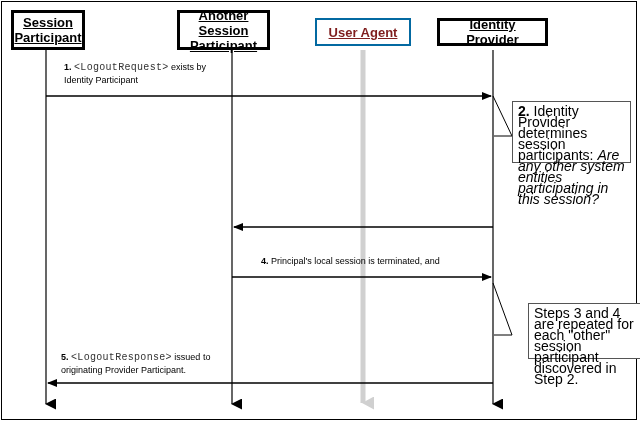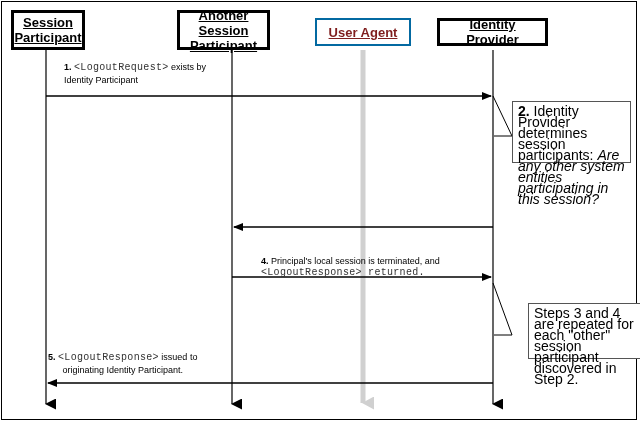--- a/index.html
+++ b/index.html
@@ -173,29 +173,28 @@
       <span class="mono">&lt;LogoutRequest&gt;</span><span> exists by</span>
     </div>
     <div>Identity Participant</div>
   </div>
 
 
   <div class="msg-label" style="left:261px; top:255px;">
     <div>
       <span class="num">4.</span><span> Principal's local session is terminated, and</span>
     </div>
-    <div class="mono">&lt;LogoutResponse&gt; returned.</div>
-  </div>
-
-  <div class="msg-label" style="left:48px; top:351px;text-align:center;">
+  </div>
+
+  <div class="msg-label" style="left:61px; top:351px;">
     <div>
       <span class="num">5.</span>
       <span class="mono">&lt;LogoutResponse&gt;</span><span> issued to</span>
     </div>
-    <div>originating Identity Participant.</div>
+    <div>originating Provider Participant.</div>
   </div>
 
   <div class="note-box" style="left:512px; top:101px; width:119px; height:62px;">
     <b>2.</b><span> Identity Provider determines session participants: </span><i>Are any other system entities participating in this session?</i>
   </div>
 
   <div class="note-box" style="left:528px; top:303px; width:119px; height:56px;">
     <span>Steps 3 and 4 are repeated for each "other" session participant discovered in Step 2.</span>
   </div>
 

